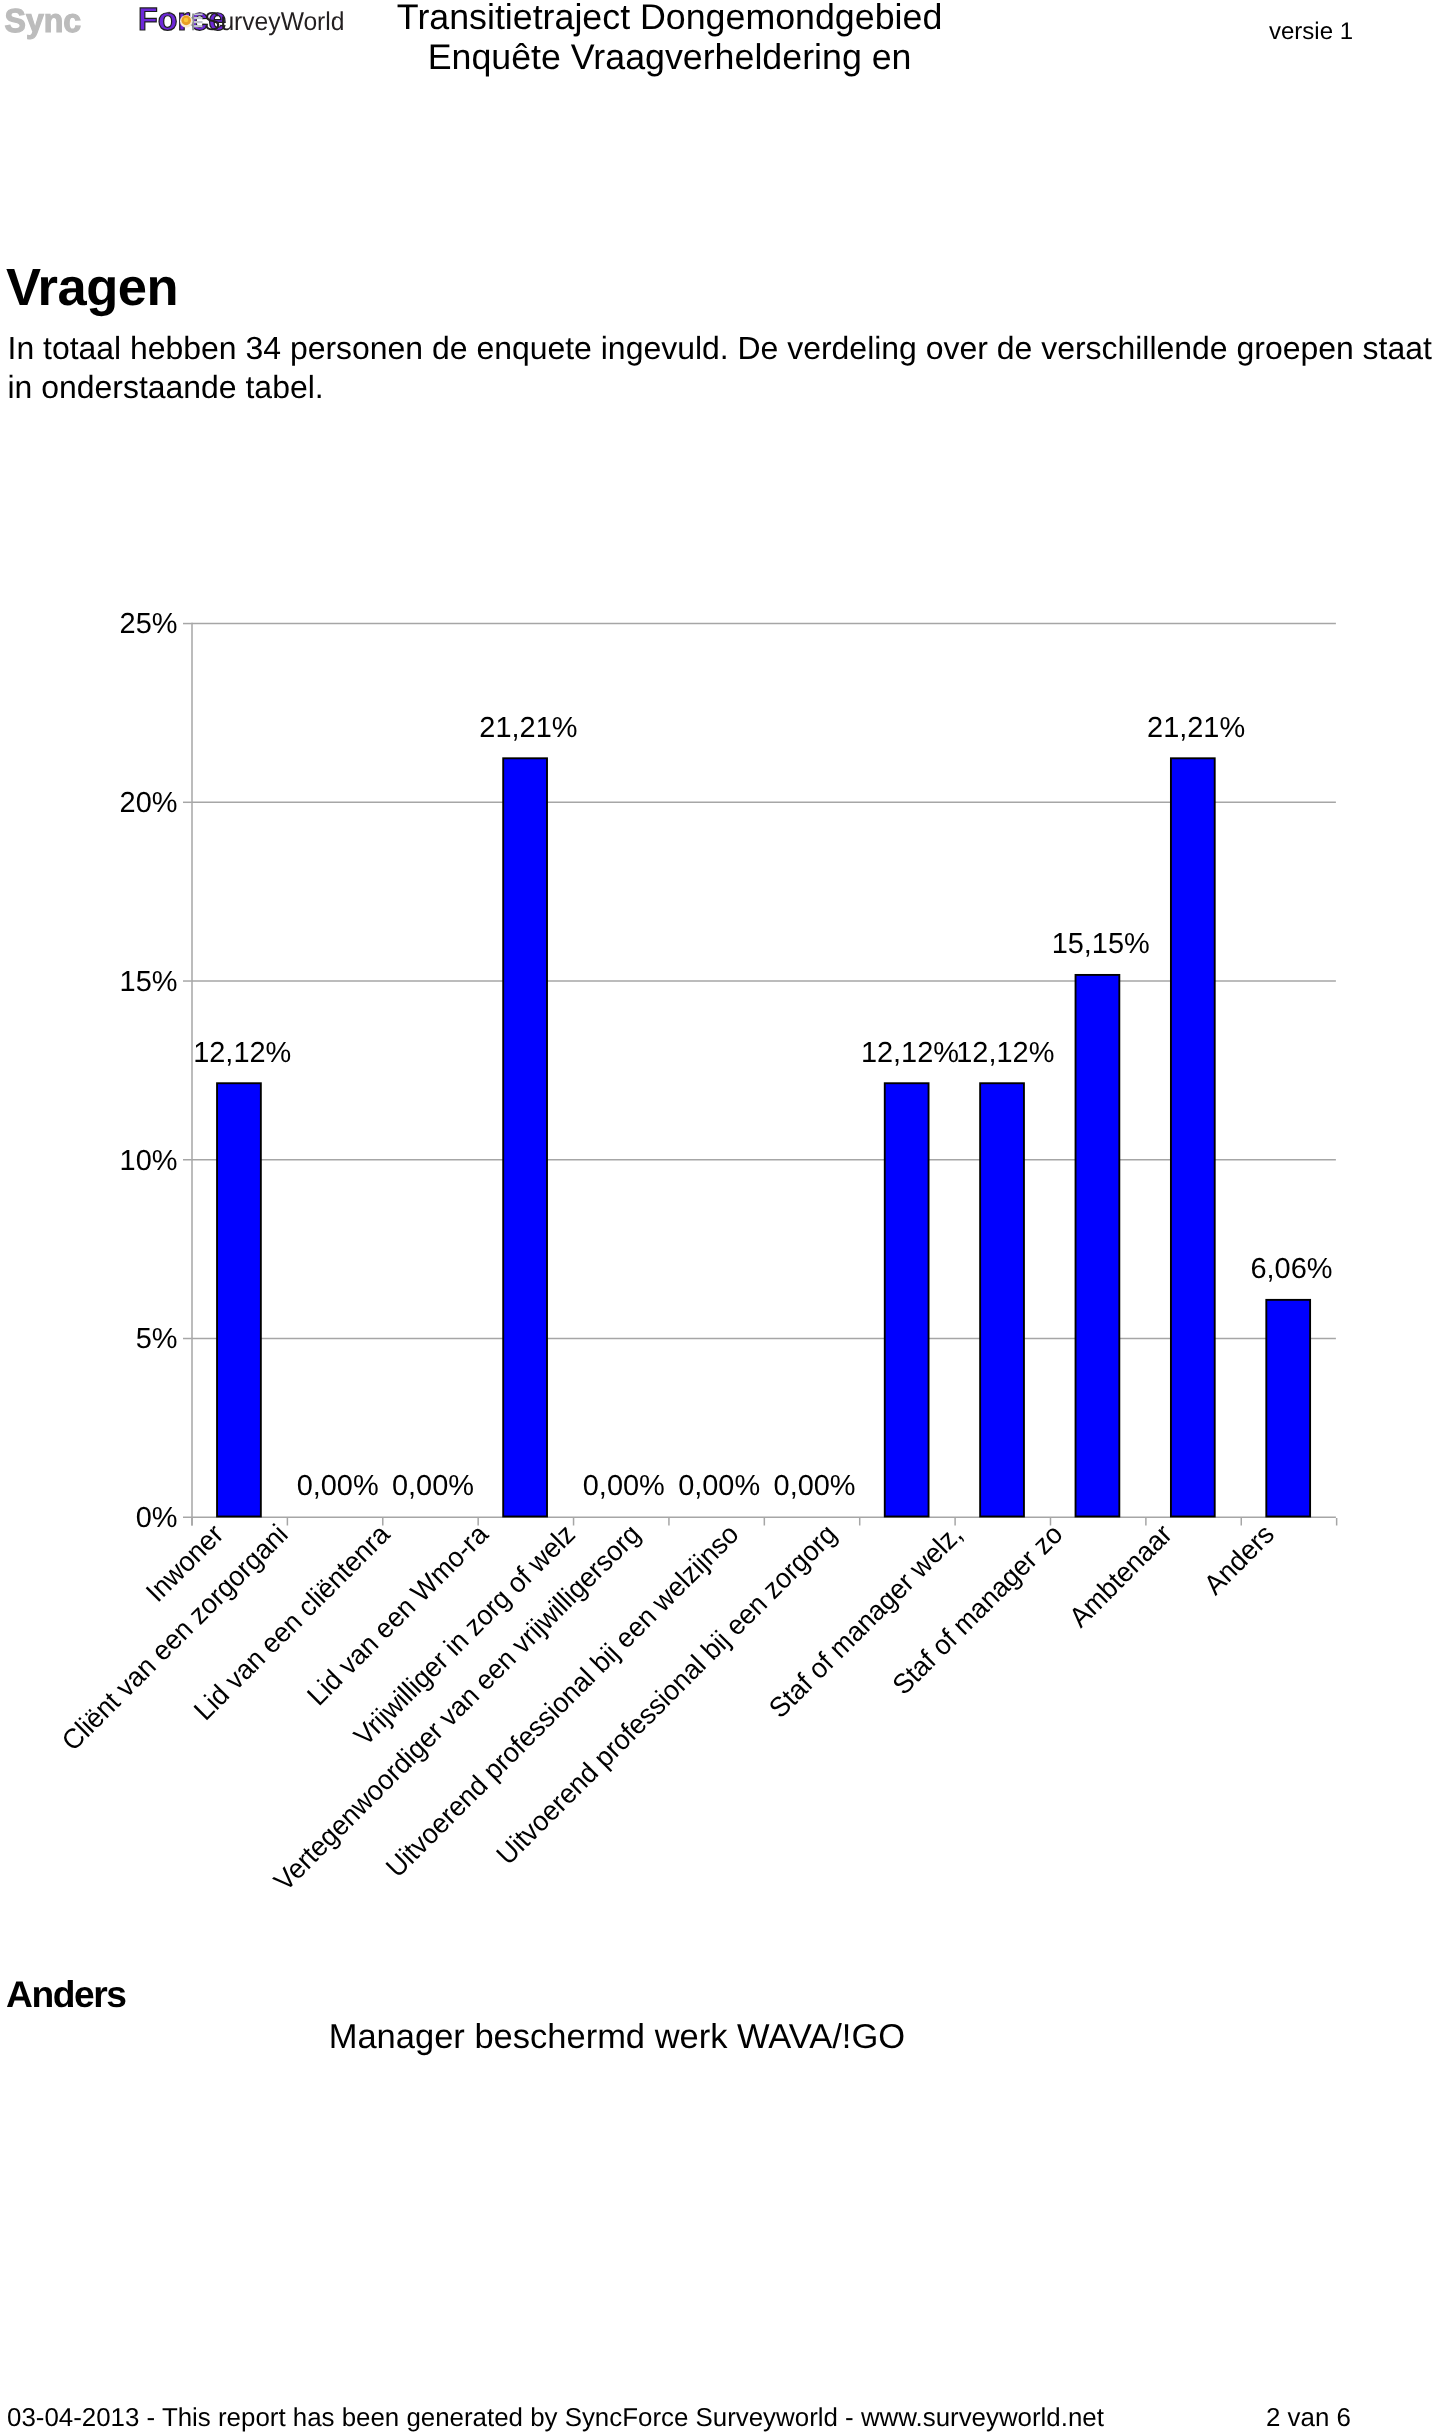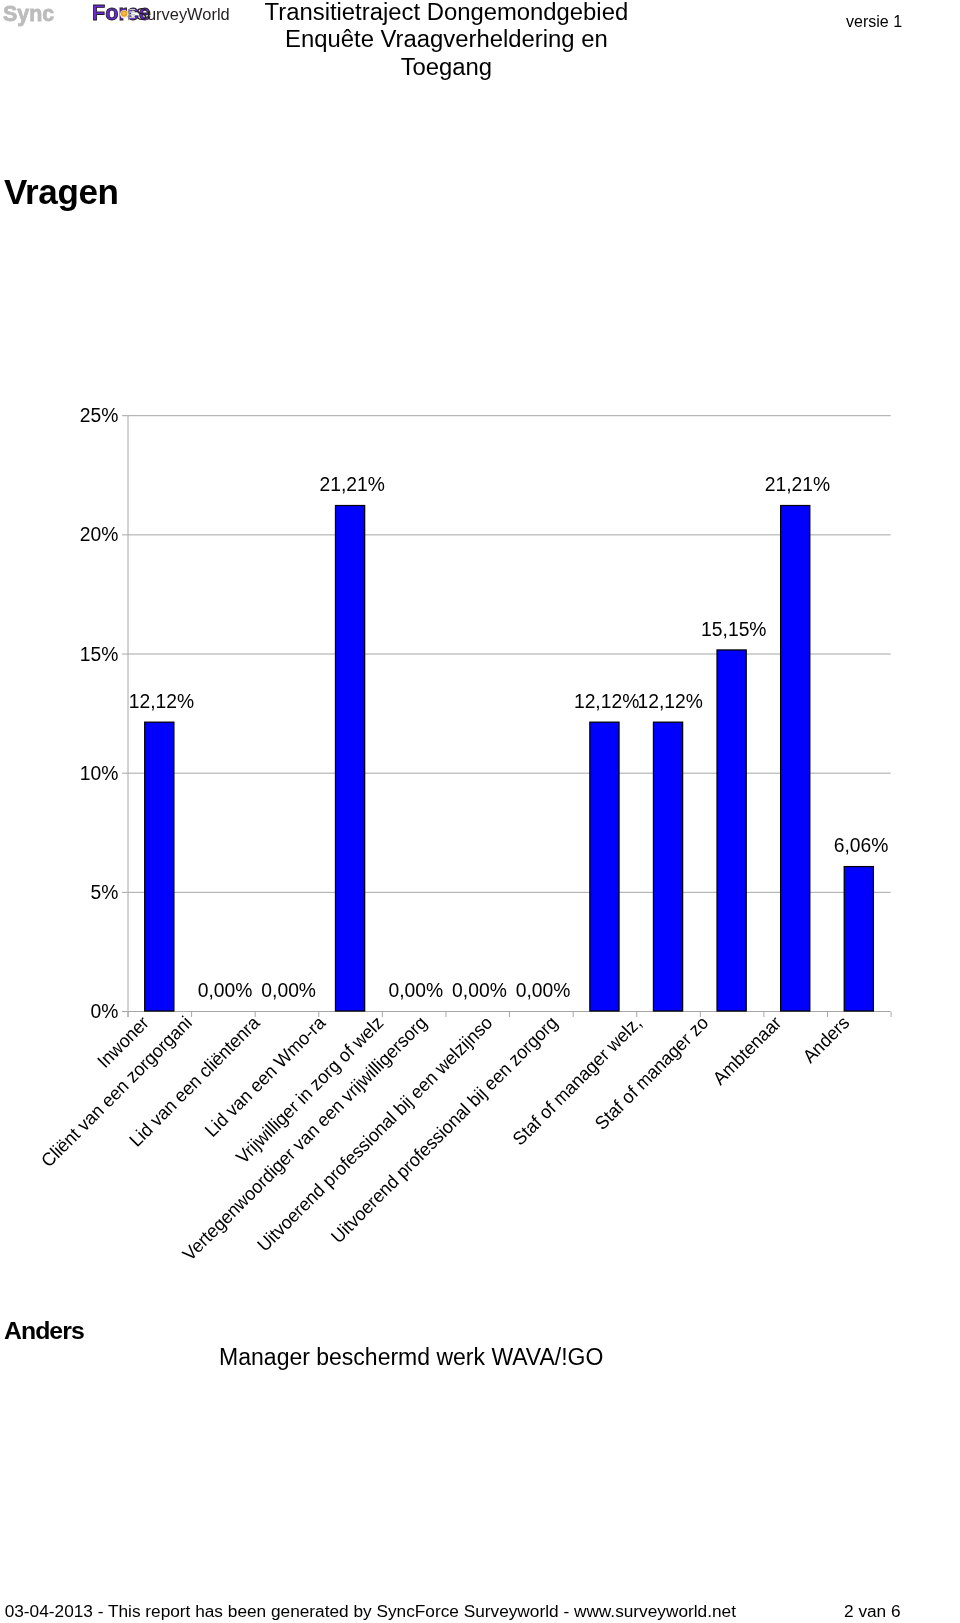--- a/index.html
+++ b/index.html
@@ -63,26 +63,26 @@
           <circle cx="4.1" cy="4.6" r="3.2" fill="#ea9f26"></circle>
           <circle cx="4.0" cy="4.3" r="1.5" fill="#f8c639"></circle>
         </svg>
       </span>
         <span class="lg-sw">SurveyWorld</span>
         <span class="lg-reg2">·</span>
     </div>
     <div id="doc-title">
       <div>Transitietraject Dongemondgebied</div>
       <div>Enquête Vraagverheldering en</div>
-      <div>Toegang</div>
     </div>
     <div id="version">versie 1</div>
   </div>
 
   <div id="vragen-heading">Vragen</div>
+  <div id="intro">In totaal hebben 34 personen de enquete ingevuld. De verdeling over de verschillende groepen staat in onderstaande tabel.</div>
 
   <div id="chart">
     <svg id="chart-svg" width="960" height="900" viewBox="0 0 960 900">
         <line x1="127.5" y1="621.5" x2="890.6" y2="621.5" stroke="#a6a6a6" stroke-width="1"></line>
         <line x1="122" y1="621.5" x2="127.5" y2="621.5" stroke="#a6a6a6" stroke-width="1"></line>
         <line x1="127.5" y1="502.34000000000003" x2="890.6" y2="502.34000000000003" stroke="#a6a6a6" stroke-width="1"></line>
         <line x1="122" y1="502.34000000000003" x2="127.5" y2="502.34000000000003" stroke="#a6a6a6" stroke-width="1"></line>
         <line x1="127.5" y1="383.18" x2="890.6" y2="383.18" stroke="#a6a6a6" stroke-width="1"></line>
         <line x1="122" y1="383.18" x2="127.5" y2="383.18" stroke="#a6a6a6" stroke-width="1"></line>
         <line x1="127.5" y1="264.02000000000004" x2="890.6" y2="264.02000000000004" stroke="#a6a6a6" stroke-width="1"></line>

